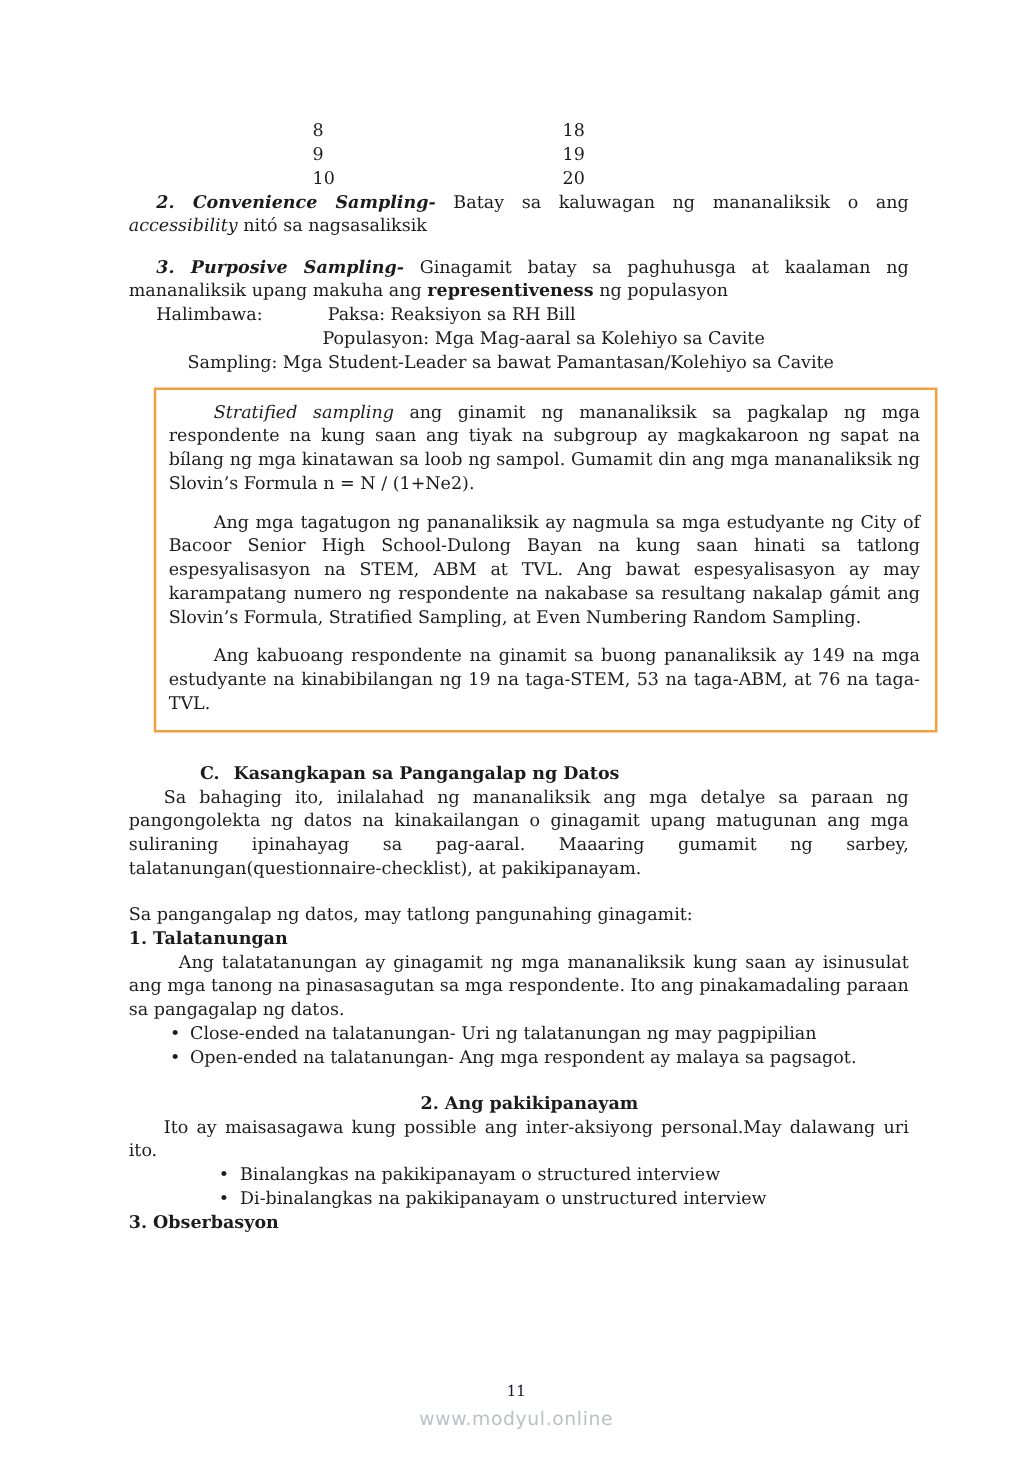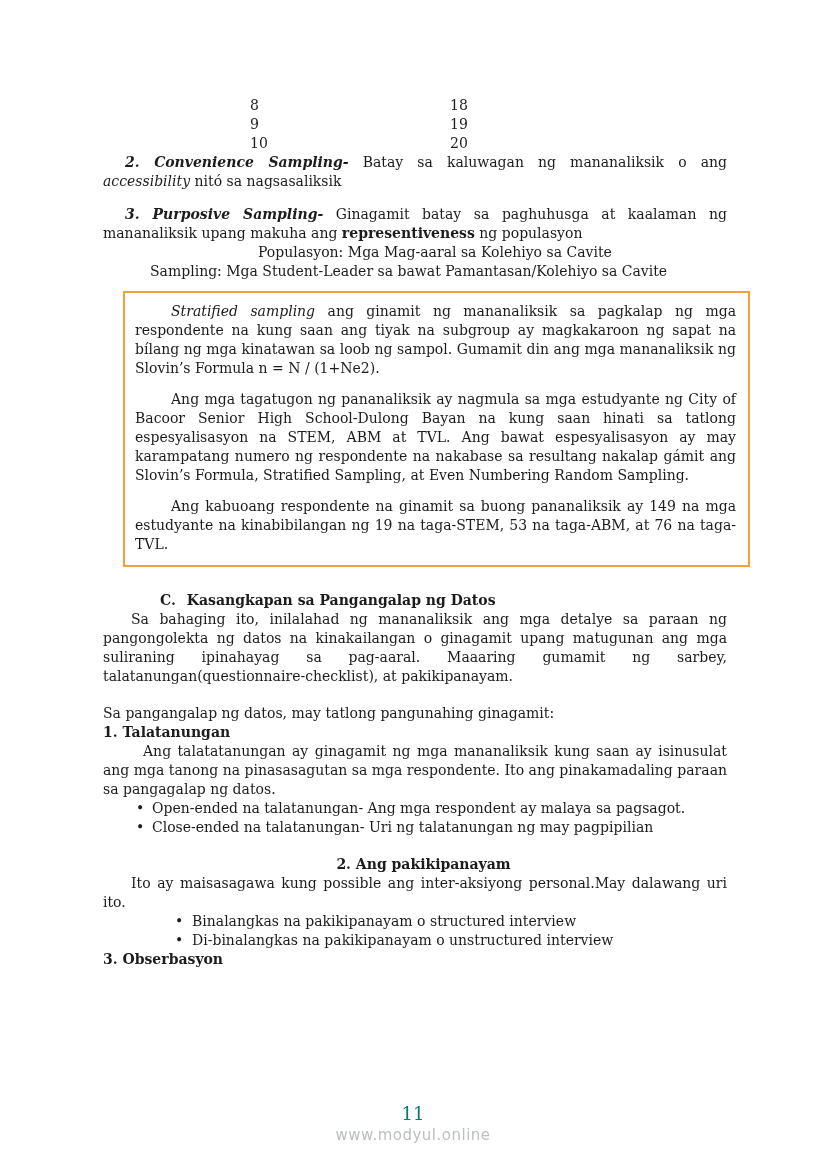--- a/index.html
+++ b/index.html
@@ -52,21 +52,21 @@
   .bold-head { font-weight: bold; }
   .head-2 { margin-left: 17px; text-align: center; }
   
   ul.bullets { list-style: none; }
   ul.bullets li { position: relative; padding-left: 49px; }
   ul.bullets li::before { content: "\2022"; position: absolute; left: 33px; }
   ul.bullets-deep li { padding-left: 89px; }
   ul.bullets-deep li::before { left: 72px; }
   
   .footer { position: absolute; left: 0; bottom: 24px; width: 100%; text-align: center; }
-  .page-number { font-size: 18px; color: #0f766e; }
+  .page-number { font-size: 12px; color: #0f172a; }
   .watermark {
     margin-top: 3px;
     font-family: "DejaVu Sans", "Liberation Sans", sans-serif;
     font-size: 15px;
     letter-spacing: 0.5px;
     color: var(--watermark, #bcc0c4);
   }
 </style>
 </head>
 <body>
@@ -84,38 +84,39 @@
     </div>
     <div class="num-row">
       <span class="num-left">10</span>
       <span class="num-right">20</span>
     </div>
   </div>
 
   <p class="j ind22"><b><i>2. Convenience Sampling-</i></b><span> Batay sa kaluwagan ng mananaliksik o ang </span><i>accessibility</i><span> nitó sa nagsasaliksik</span></p>
 
   <p class="j ind22 mt14"><b><i>3. Purposive Sampling-</i></b><span> Ginagamit batay sa paghuhusga at kaalaman ng mananaliksik upang makuha ang </span><b>representiveness</b><span> ng populasyon</span></p>
+  <p class="hal-line"><span class="hal-label">Halimbawa:</span><span class="hal-gap-sm"></span><span>Paksa: Reaksiyon sa RH Bill</span></p>
   <p class="pop-line">Populasyon: Mga Mag-aaral sa Kolehiyo sa Cavite</p>
   <p class="samp-line">Sampling: Mga Student-Leader sa bawat Pamantasan/Kolehiyo sa Cavite</p>
 
   <div class="note-box">
     <p><i>Stratified sampling</i><span> ang ginamit ng mananaliksik sa pagkalap ng mga respondente na kung saan ang tiyak na subgroup ay magkakaroon ng sapat na bílang ng mga kinatawan sa loob ng sampol. Gumamit din ang mga mananaliksik ng Slovin’s Formula n = N / (1+Ne2).</span></p>
     <p>Ang mga tagatugon ng pananaliksik ay nagmula sa mga estudyante ng City of Bacoor Senior High School-Dulong Bayan na kung saan hinati sa tatlong espesyalisasyon na STEM, ABM at TVL. Ang bawat espesyalisasyon ay may karampatang numero ng respondente na nakabase sa resultang nakalap gámit ang Slovin’s Formula, Stratified Sampling, at Even Numbering Random Sampling.</p>
     <p>Ang kabuoang respondente na ginamit sa buong pananaliksik ay 149 na mga estudyante na kinabibilangan ng 19 na taga-STEM, 53 na taga-ABM, at 76 na taga-TVL.</p>
   </div>
 
   <p class="sec-c-heading"><span class="sec-c-label">C.</span><span class="sec-c-title">Kasangkapan sa Pangangalap ng Datos</span></p>
   <p class="j ind28">Sa bahaging ito, inilalahad ng mananaliksik ang mga detalye sa paraan ng pangongolekta ng datos na kinakailangan o ginagamit upang matugunan ang mga suliraning ipinahayag sa pag-aaral. Maaaring gumamit ng sarbey, talatanungan(questionnaire-checklist), at pakikipanayam.</p>
   <p class="mt18">Sa pangangalap ng datos, may tatlong pangunahing ginagamit:</p>
 
   <p class="bold-head mt16">1. Talatanungan</p>
   <p class="j ind40">Ang talatatanungan ay ginagamit ng mga mananaliksik kung saan ay isinusulat ang mga tanong na pinasasagutan sa mga respondente. Ito ang pinakamadaling paraan sa pangagalap ng datos.</p>
   <ul class="bullets">
+    <li>Close-ended na talatanungan- Uri ng talatanungan ng may pagpipilian</li>
     <li>Open-ended na talatanungan- Ang mga respondent ay malaya sa pagsagot.</li>
-    <li>Close-ended na talatanungan- Uri ng talatanungan ng may pagpipilian</li>
   </ul>
 
   <p class="bold-head head-2 mt18">2.  Ang pakikipanayam</p>
   <p class="j ind28">Ito ay maisasagawa kung possible ang inter-aksiyong personal.May dalawang uri ito.</p>
   <ul class="bullets bullets-deep">
     <li>Binalangkas na pakikipanayam o structured interview</li>
     <li>Di-binalangkas na pakikipanayam o unstructured interview</li>
   </ul>
 
   <p class="bold-head mt16">3. Obserbasyon</p>

